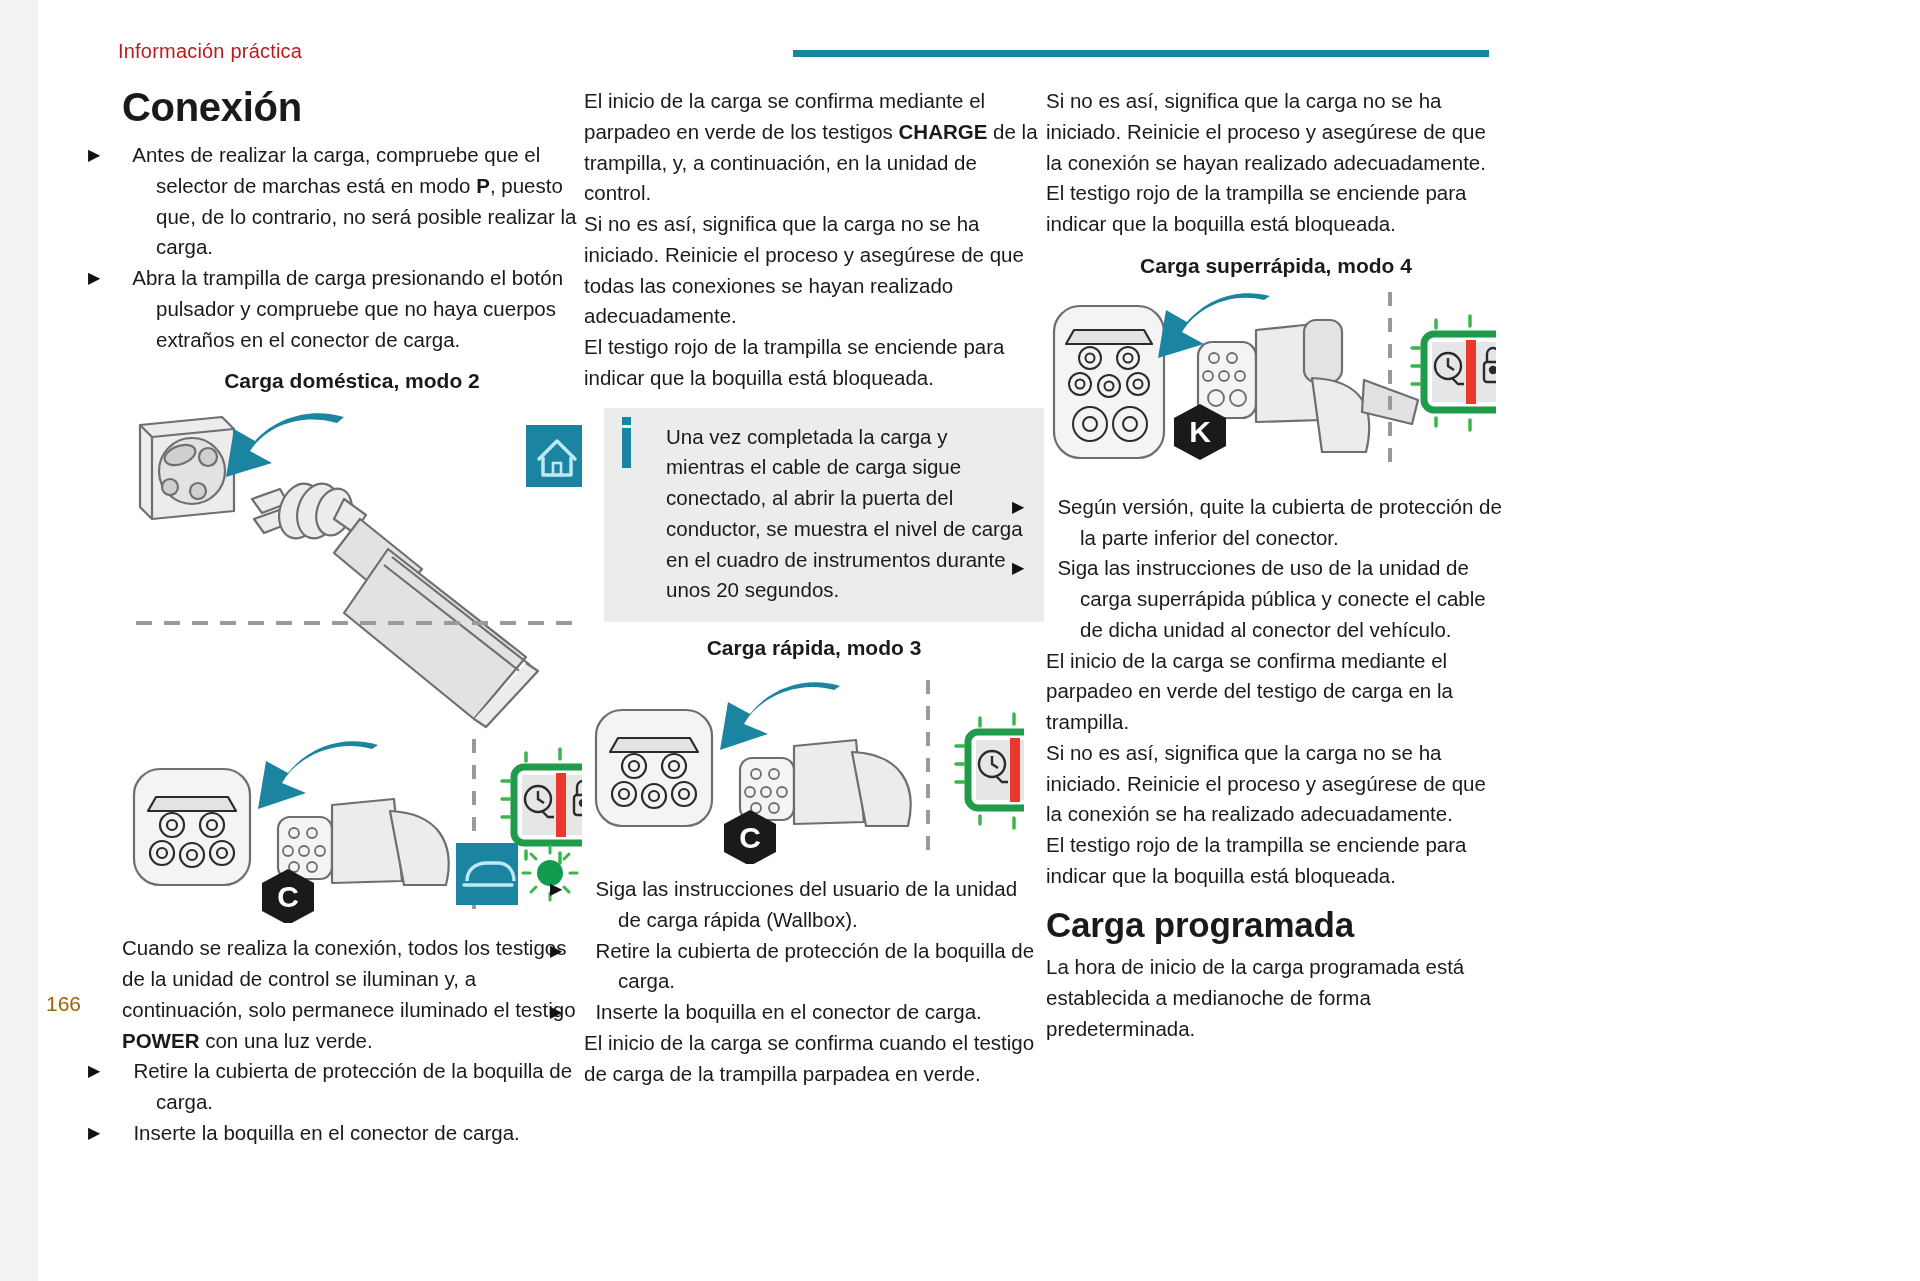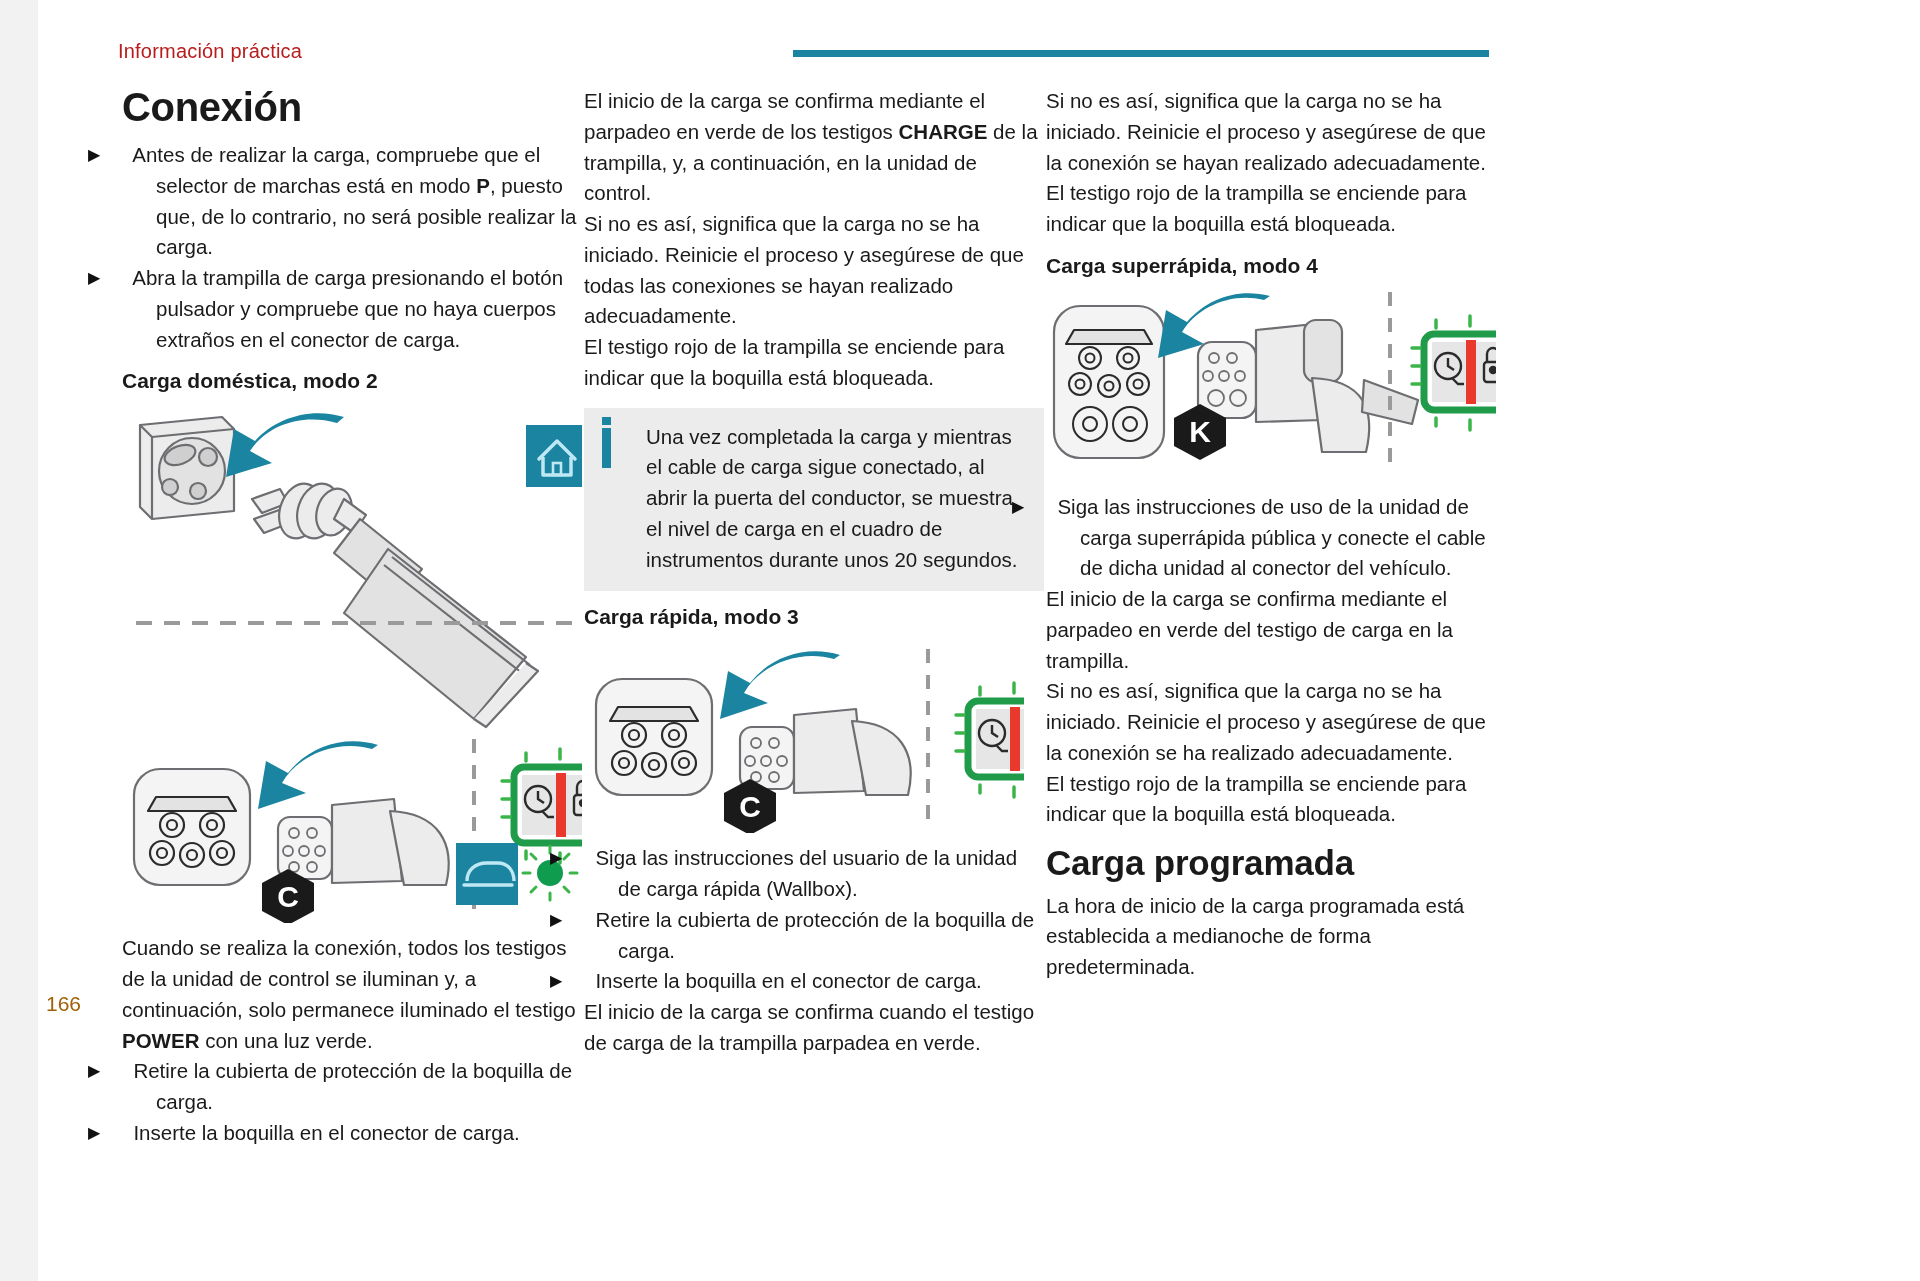--- a/index.html
+++ b/index.html
@@ -42,38 +42,39 @@
 
   h1.title{
     font-size:40px;font-weight:700;margin:0 0 12px 0;letter-spacing:-.3px;
     line-height:1.05;
   }
   h2.sub{
     font-size:35px;font-weight:700;margin:14px 0 8px 0;letter-spacing:-.2px;
     line-height:1.1;
   }
   h3.shead{
-    font-size:21px;font-weight:700;margin:14px 0 8px 0;
+    font-size:21px;font-weight:700;margin:14px 0 8px 0;text-align:center;
   }
   p.para{
     font-size:20.5px;line-height:1.5;margin:0 0 0 0;
     text-align:left;
   }
   p.bullet{
     font-size:20.5px;line-height:1.5;margin:0;
     padding-left:34px;text-indent:-34px;
   }
   .tri{display:inline-block;color:#111;font-size:16px;transform:translateY(-2px);}
   .tri::before{content:"\25B6";}
   b{font-weight:700;text-align:center;}
 
   
   .callout{
     background:#ececec;margin-top:14px;padding:14px 16px 16px 16px;
     position:relative;
+    margin-left:20px;
   }
   .callout .ibar{
     position:absolute;left:18px;top:20px;width:9px;height:40px;background:#1b84a0;
   }
   .callout .idot{
     position:absolute;left:18px;top:9px;width:9px;height:8px;background:#1b84a0;
   }
   .callout p{
     font-size:20.5px;line-height:1.5;margin:0;
   }
@@ -458,20 +459,24 @@
             <line x1="390" y1="126" x2="390" y2="134"></line>
               <line x1="424" y1="128" x2="424" y2="138"></line>
               <line x1="456" y1="126" x2="456" y2="134"></line>
           </g>
         </g>
       </svg>
     </div>
 
     <p class="bullet">
       <span class="tri"></span>&nbsp;
+      <span>Según versión, quite la cubierta de protección de la parte inferior del conector.</span>
+    </p>
+    <p class="bullet">
+      <span class="tri"></span>&nbsp;
       <span>Siga las instrucciones de uso de la unidad de carga superrápida pública y conecte el cable de dicha unidad al conector del vehículo.</span>
     </p>
 
     <p class="para">El inicio de la carga se confirma mediante el parpadeo en verde del testigo de carga en la trampilla.</p>
     <p class="para">Si no es así, significa que la carga no se ha iniciado. Reinicie el proceso y asegúrese de que la conexión se ha realizado adecuadamente.</p>
     <p class="para">El testigo rojo de la trampilla se enciende para indicar que la boquilla está bloqueada.</p>
 
     <h2 class="sub">Carga programada</h2>
     <p class="para">La hora de inicio de la carga programada está establecida a medianoche de forma predeterminada.</p>
   </div>

